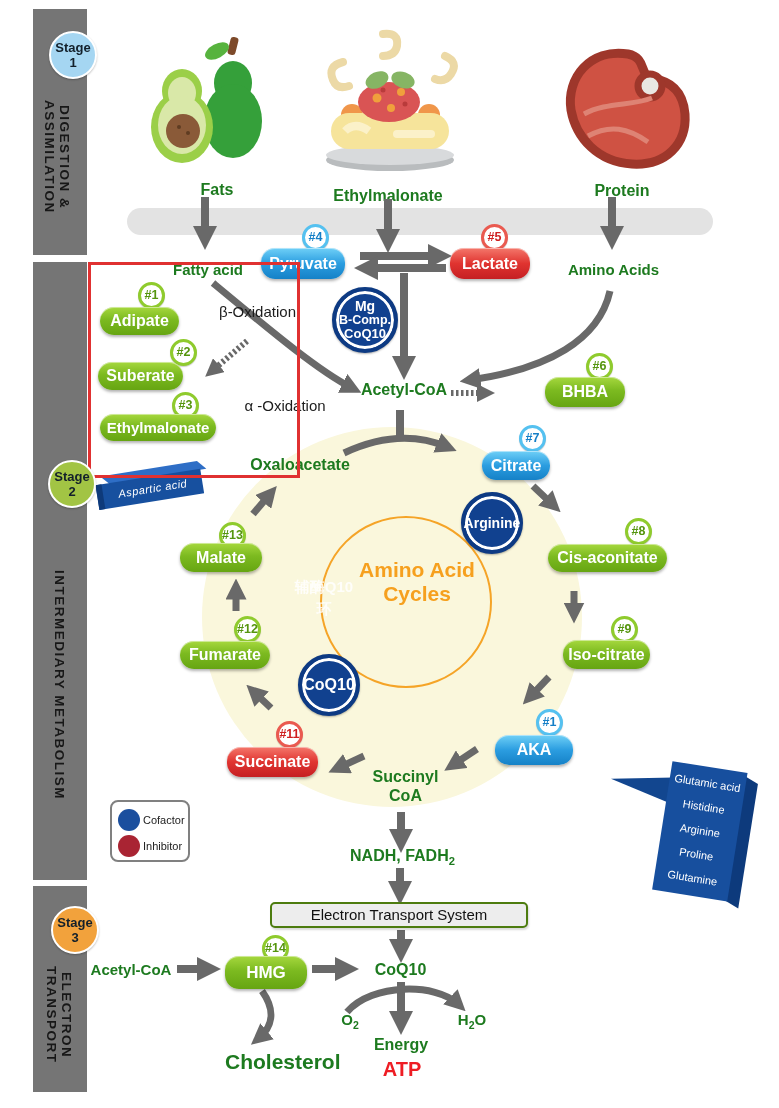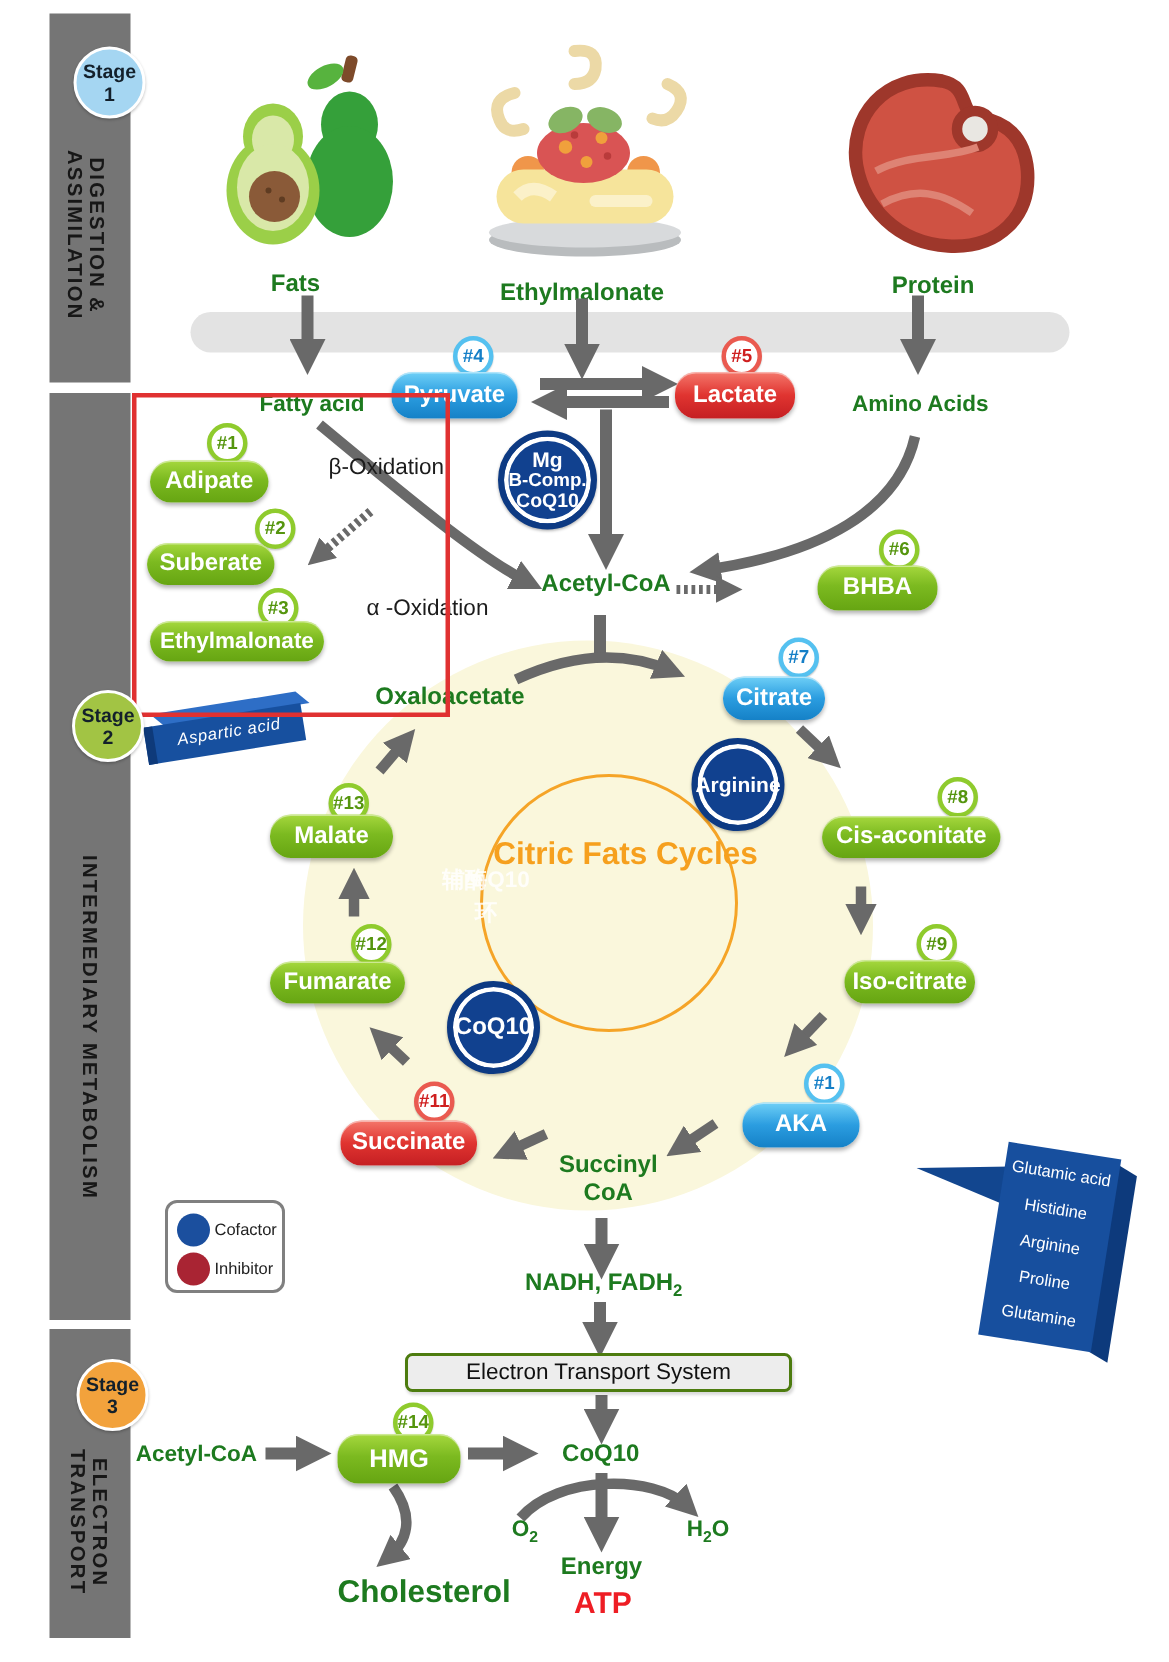--- a/index.html
+++ b/index.html
@@ -109,30 +109,30 @@
       <circle cx="100" cy="84" r="2.5" fill="#b93b3b"></circle>
   </svg>
 
   <svg class="abs" style="left:550px;top:40px;" width="150" height="140" viewBox="0 0 150 140">
     <path d="M78,14 C40,8 16,38 21,70 C26,98 48,122 82,124 C116,126 137,104 135,74 C133,50 119,41 104,39 C88,37 98,18 78,14 Z" fill="#cf5243" stroke="#9e372b" stroke-width="9" stroke-linejoin="round"></path>
     <circle cx="100" cy="46" r="12" fill="#e9e7e2" stroke="#9e372b" stroke-width="7"></circle>
     <path d="M38,96 C60,84 78,88 98,102" stroke="#de8374" stroke-width="5" fill="none"></path>
     <path d="M34,74 C56,62 82,66 102,58" stroke="#de8374" stroke-width="5" fill="none"></path>
   </svg>
 
-  <div class="gtext" style="left:162px;top:181px;width:70px;font-size:16px;">Fats</div>
+  <div class="gtext" style="left:182px;top:181px;width:70px;font-size:16px;">Fats</div>
   <div class="gtext" style="left:318px;top:187px;width:140px;font-size:16px;">Ethylmalonate</div>
   <div class="gtext" style="left:582px;top:182px;width:80px;font-size:16px;">Protein</div>
 
   <div class="abs" style="left:127px;top:208px;width:586px;height:27px;background:#e3e3e3;border-radius:14px;"></div>
 
   <div class="abs" style="left:202px;top:427px;width:380px;height:380px;border-radius:50%;background:#faf7dc;"></div>
   <div class="abs" style="left:320px;top:516px;width:172px;height:172px;border-radius:50%;border:2px solid #f5a427;box-sizing:border-box;"></div>
   <div class="abs" style="left:327px;top:558px;width:180px;text-align:center;font-size:21px;font-weight:bold;color:#f6a01e;">
-    <span>Citric Fats Cycles</span>
+    <span>Amino Acid Cycles</span>
   </div>
   <div class="abs" style="left:294px;top:576px;width:60px;text-align:center;color:rgba(255,255,255,0.85);font-weight:bold;font-size:15px;line-height:22px;">
     <span>辅酶Q10</span><br>
     <span>环</span>
   </div>
 
   <svg class="abs" style="left:0;top:0;z-index:3;" width="779" height="1108" viewBox="0 0 779 1108">
     <defs>
       <marker id="ah" viewBox="0 0 10 10" refX="5" refY="5" markerWidth="3" markerHeight="3" orient="auto-start-reverse">
         <path d="M0,0 L10,5 L0,10 Z" fill="#696969"></path>

